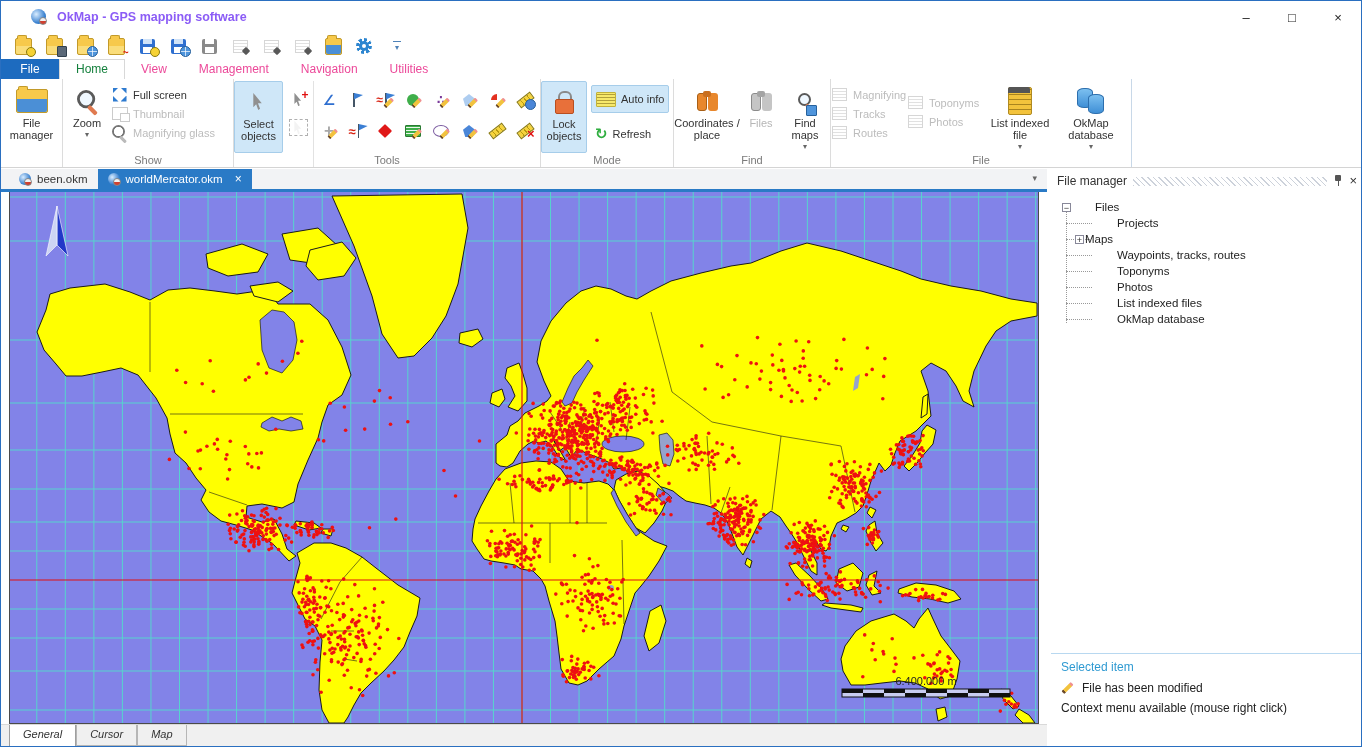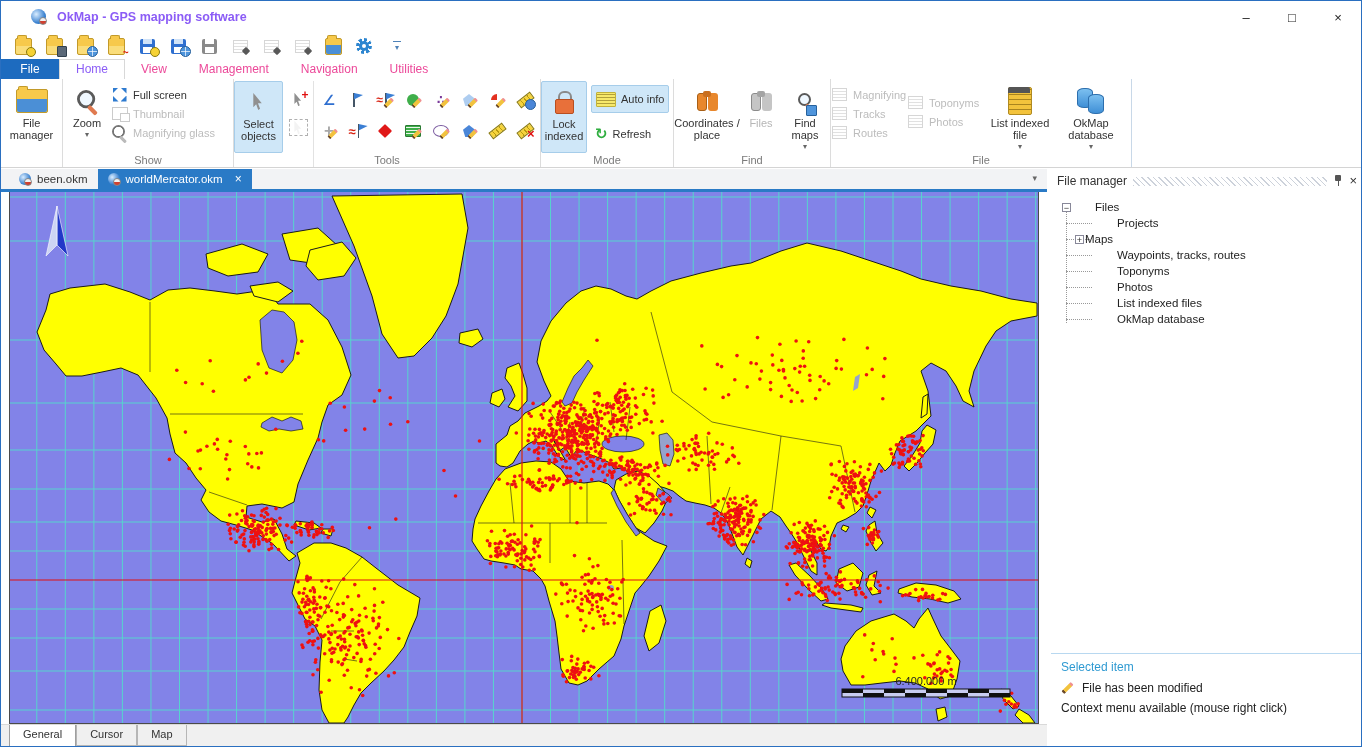--- a/index.html
+++ b/index.html
@@ -38,21 +38,21 @@
   .gear::before{content:"";position:absolute;inset:3px;background:#2e86d0;border-radius:50%;}
   .gear::after{content:"";position:absolute;inset:6px;background:#fff;border-radius:50%;}
   .magnifier{width:17px;height:17px;position:relative;}
   .magnifier::before{content:"";position:absolute;left:1px;top:1px;width:9px;height:9px;border:2px solid #5a5a5a;border-radius:50%;background:#f0f8ff;}
   .magnifier::after{content:"";position:absolute;right:1px;bottom:0;width:8px;height:3px;background:#e07a50;transform:rotate(45deg);border-radius:1px;}
   .mapchip{position:absolute;right:-3px;bottom:1px;width:9px;height:9px;background:#4f95dc;border:1px solid #27619c;border-radius:1px;z-index:2;}
   
   #ribbontabs{position:absolute;left:0;top:58px;width:100%;height:20px;display:flex;font-size:12px;background:#fff;}
   .rtab{padding:0 16px;line-height:20px;color:#ec4899;}
   .rtab.file{background:#1d6bbf;color:#fff;min-width:26px;text-align:center;}
-  .rtab.active{color:#8b5cf6;background:#fff;border:1px solid #d8d8d8;border-bottom:none;line-height:19px;}
+  .rtab.active{color:#15803d;background:#fff;border:1px solid #d8d8d8;border-bottom:none;line-height:19px;}
   
   #ribbon{position:absolute;left:0;top:78px;width:100%;height:89px;background:#fff;border-bottom:1px solid #d4d4d4;display:flex;box-sizing:border-box;}
   .rgroup{position:relative;height:100%;border-right:1px solid #dcdcdc;box-sizing:border-box;padding-top:2px;}
   .rgroup .glabel{position:absolute;bottom:1px;left:0;width:100%;text-align:center;font-size:11px;color:#7a7a7a;}
   .bb{display:flex;flex-direction:column;align-items:center;padding-top:3px;font-size:11px;color:#333;text-align:center;line-height:12px;box-sizing:border-box;height:72px;}
   .bb .bi{height:33px;display:flex;align-items:center;justify-content:center;}
   .bb.hl{background:#cfe7f8;border:1px solid #a6cdea;border-radius:2px;}
   .bb.dis{color:#b6b6b6;}
   .caret{color:#666;font-size:8px;}
   .ritem{display:flex;align-items:center;gap:5px;height:19px;font-size:11px;color:#333;white-space:nowrap;}
@@ -119,21 +119,21 @@
   .trow{position:relative;height:16px;display:flex;align-items:center;}
   .expander{position:absolute;width:9px;height:9px;border:1px solid #889;background:#fff;font-size:9px;line-height:8px;text-align:center;color:#333;box-sizing:border-box;}
   .trunk{position:absolute;border-left:1px dotted #999;}
   .stub{position:absolute;border-top:1px dotted #999;height:0;}
   #fm-footer{position:absolute;left:0;top:482px;width:100%;box-sizing:border-box;border-top:1px solid #b8d8f0;padding:6px 10px;font-size:12px;color:#222;}
   #fm-selected{color:#2f9ad2;margin-bottom:7px;}
   #fm-modified{display:flex;align-items:center;gap:8px;margin-bottom:6px;}
   .pencil2{width:13px;height:4px;background:linear-gradient(90deg,#6b4a2b 0 18%,#f2c23e 18% 82%,#f09090 82%);transform:rotate(-45deg);border-radius:1px;}
   
   #statusbar{position:absolute;left:0;top:723px;width:1046px;height:24px;background:#f0f0f0;border-top:1px solid #d9d9d9;display:flex;align-items:flex-start;padding-left:8px;box-sizing:border-box;}
-  .stab{font-size:11px;color:#333;padding:3px 13px;border:1px solid #b6b6b6;border-top:none;background:#f0f0f0;height:14px;}
+  .stab{font-size:11px;color:#333;padding:3px 13px;border:1px solid #b6b6b6;border-top:none;background:#f0f0f0;height:14px;font-style:italic;}
   .stab.active{background:#fff;border-color:#9f9f9f;height:16px;}
 </style>
 </head>
 <body>
 
 <div id="app">
 
   <div id="titlebar">
     <span class="app-icon"></span>
     <span id="title-text">OkMap - GPS mapping software</span>
@@ -394,21 +394,21 @@
             </span>
           </span>
         </div>
       <div class="glabel">Tools</div>
     </div>
     <div class="rgroup" style="width:133px;display:flex">
       <div class="bb hl" style="width:46px">
         <span class="bi">
             <span class="lock"></span>
           </span>
-        <span>Lock indexed</span>
+        <span>Lock objects</span>
       </div>
       <div style="padding-top:4px;margin-left:4px">
         <div class="ritem" style="background:#cfe7f8;border:1px solid #a6cdea;border-radius:2px;padding:2px 4px;height:22px">
           <span class="note-icon"></span>
           <span>Auto info</span>
         </div>
         <div class="ritem" style="padding:2px 4px;height:22px;margin-top:8px">
           <span class="refresh">↻</span>
           <span>Refresh</span>
         </div>

